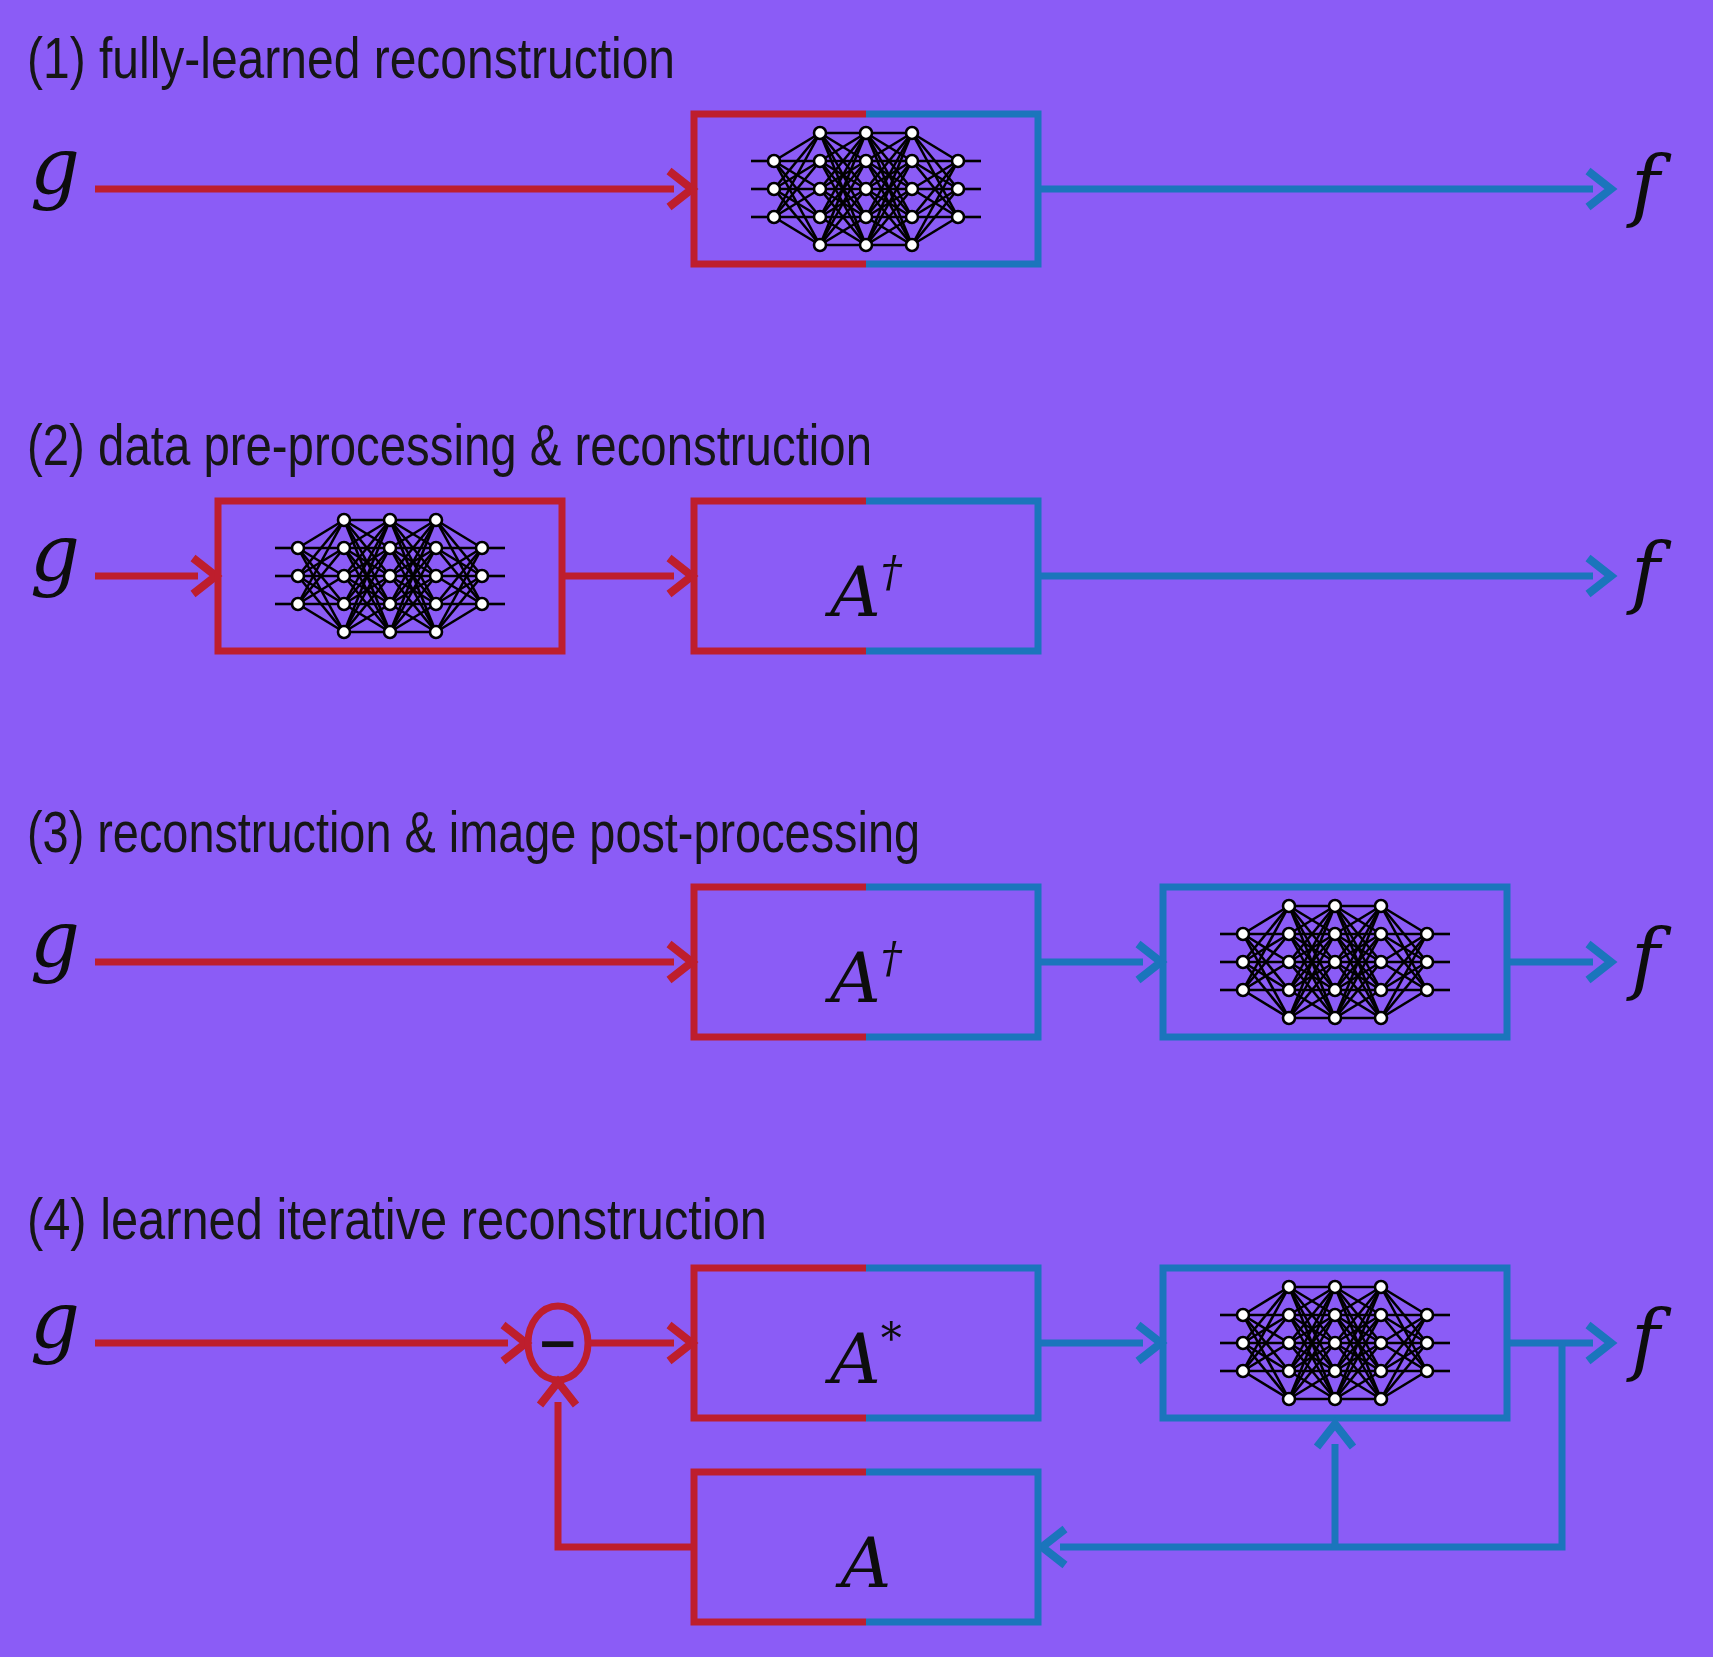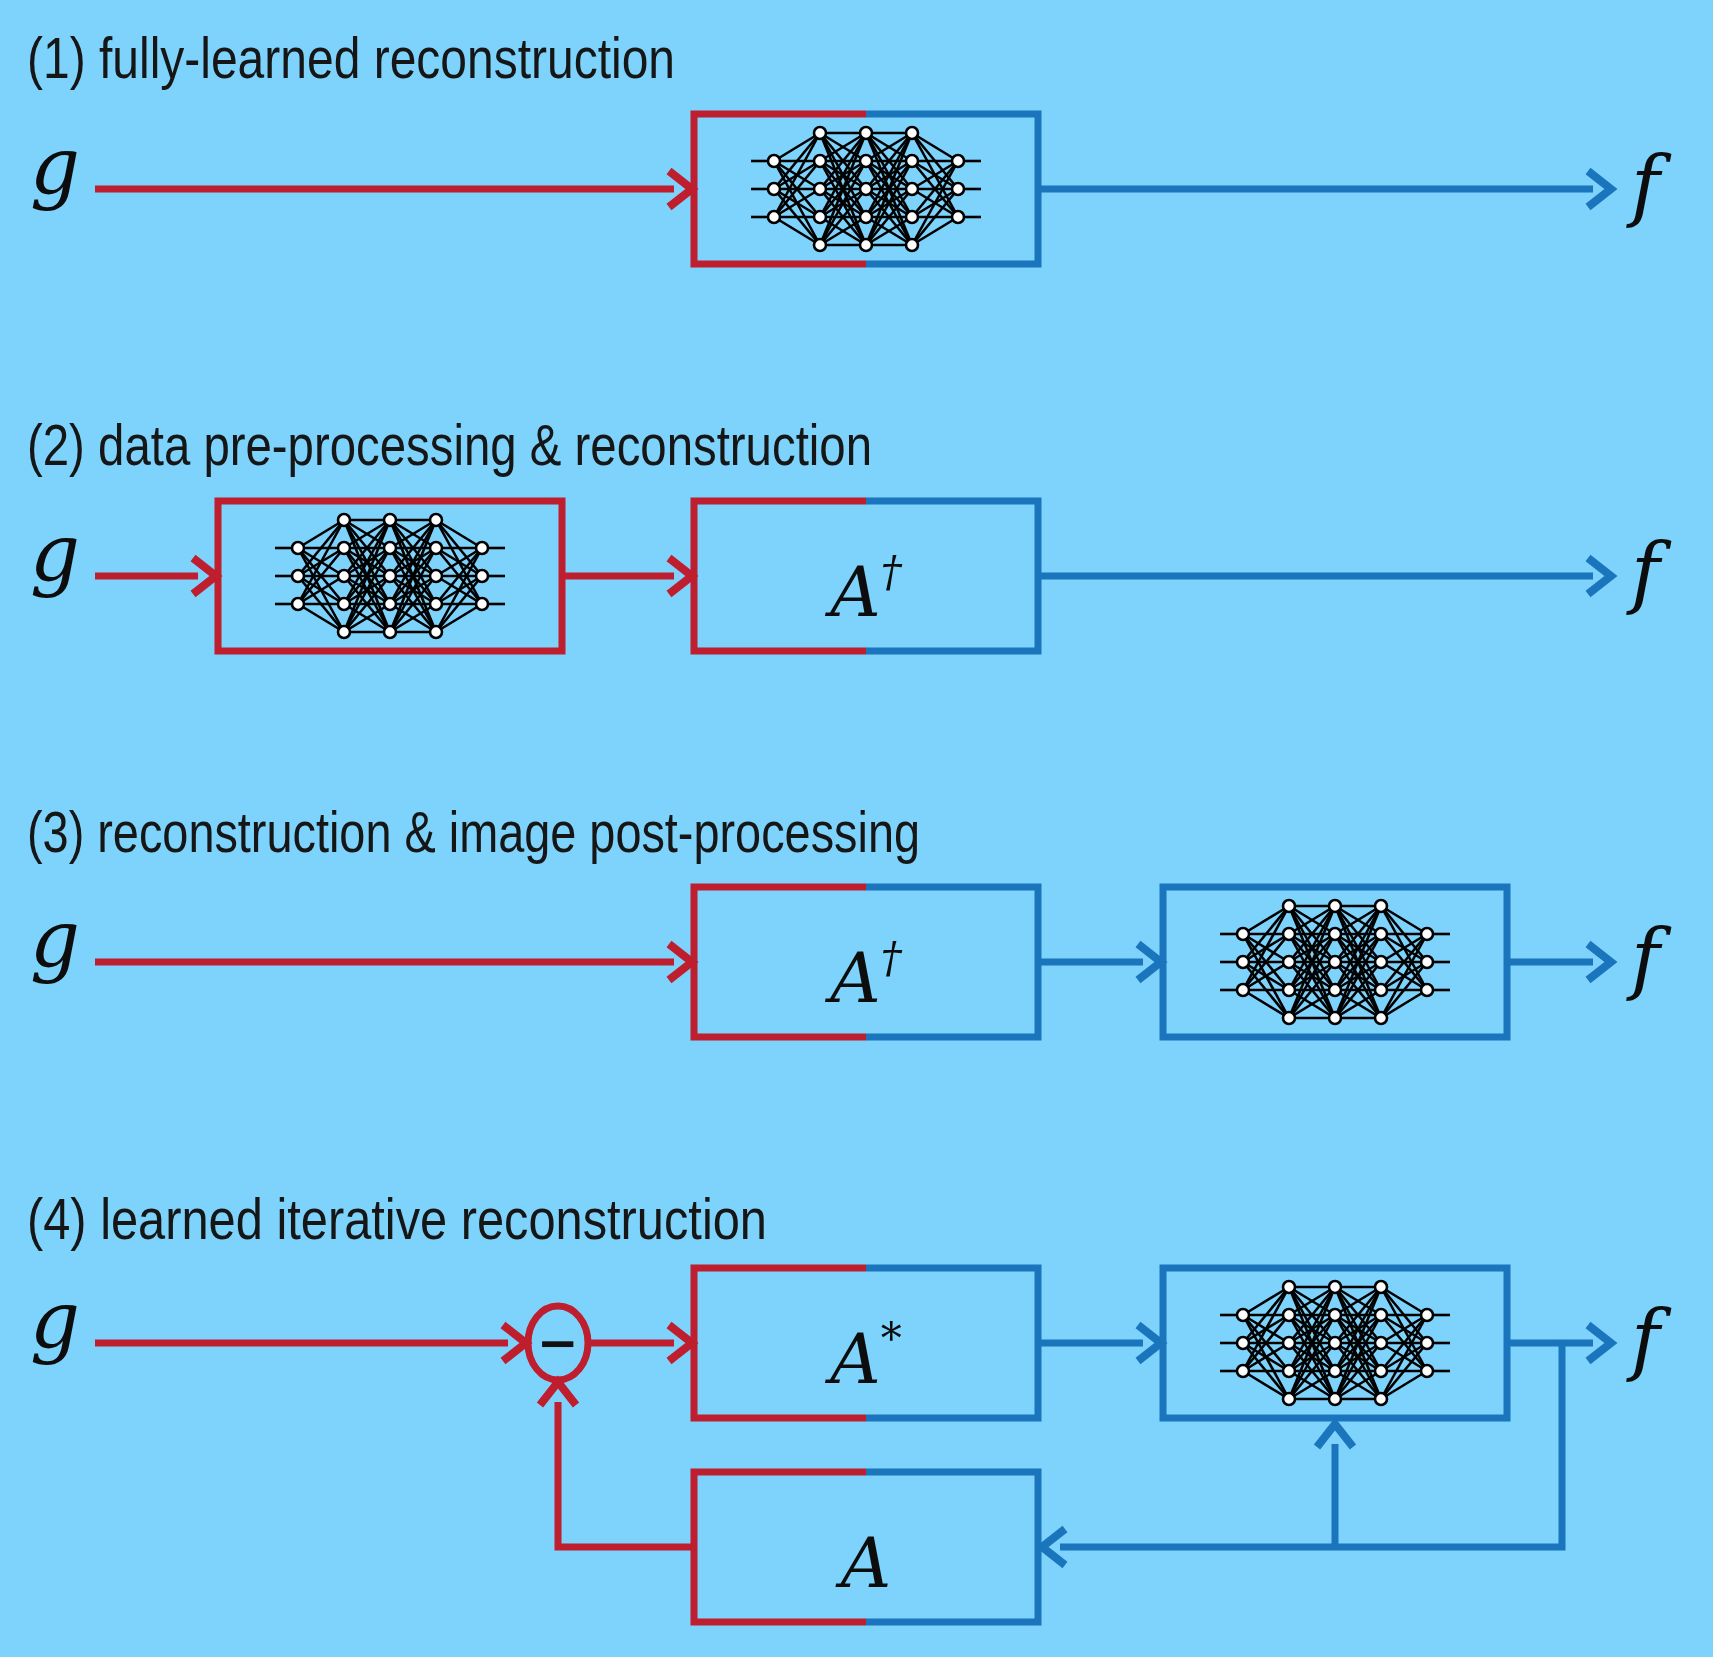--- a/index.html
+++ b/index.html
@@ -1,16 +1,16 @@
 <!DOCTYPE html>
 <html><head>
 <meta charset="utf-8">
 <style>
   html,body{margin:0;padding:0;background:#ffffff;}
-  .canvas{width:1713px;height:1657px;background:#7dd3fc;position:relative;overflow:hidden;}
+  .canvas{width:1713px;height:1657px;background:#8b5cf6;position:relative;overflow:hidden;}
   svg{display:block;}
   .title{font-family:"Liberation Sans",sans-serif;font-size:58px;fill:#161616;}
   .math{font-family:"DejaVu Serif",serif;font-style:italic;fill:#0d0d0d;}
   .io{font-size:78px;}
   .op{font-size:70px;text-anchor:middle;}
   .sup{font-size:42px;}
   .minus{font-family:"DejaVu Sans",sans-serif;font-size:50px;font-weight:bold;text-anchor:middle;fill:#111111;}
   .flow{fill:none;stroke-width:7;}
   .ch{fill:none;stroke-width:8;stroke-linejoin:miter;}
   .box{fill:none;stroke-width:7;}

